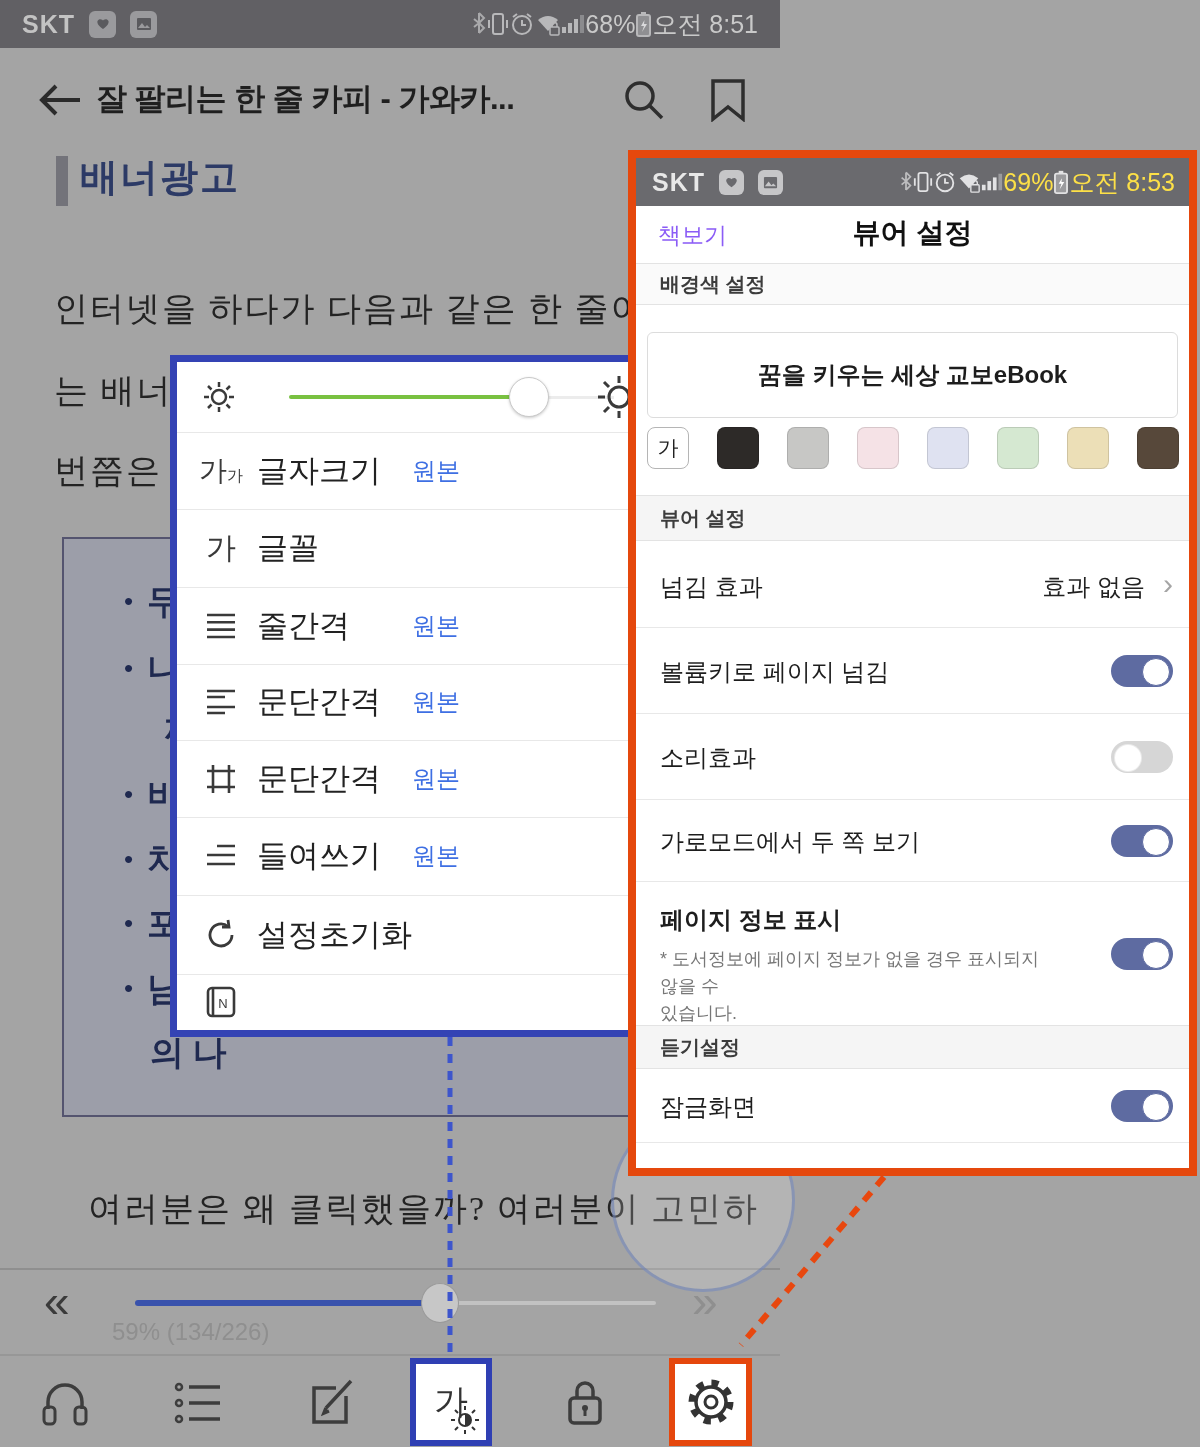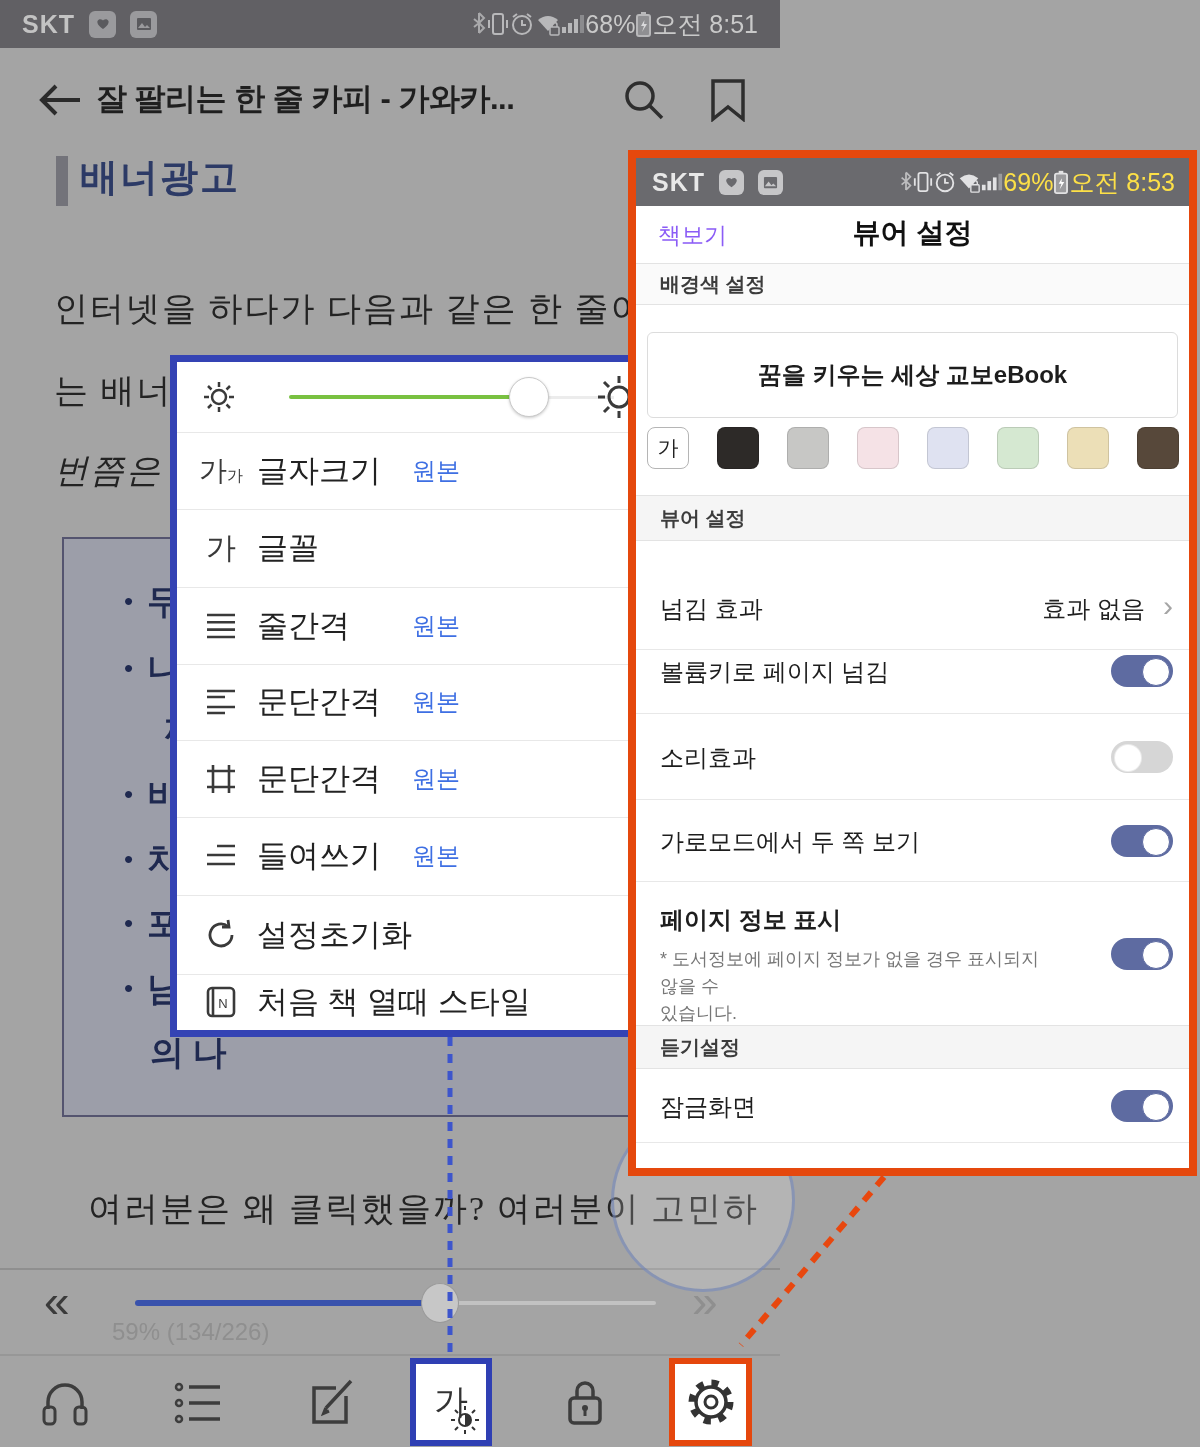--- a/index.html
+++ b/index.html
@@ -137,21 +137,21 @@
     <path d="M30 30 L42 42" stroke="#2e2e2e" stroke-width="3.5"></path>
   </svg>
   <svg class="abs" style="left:710px;top:78px;z-index:1;" width="36" height="44" viewBox="0 0 36 44">
     <path d="M3 3 H33 V41 L18 29 L3 41 Z" stroke="#2e2e2e" stroke-width="3.5" fill="none"></path>
   </svg>
 
   <div class="abs heading-bar"></div>
   <div class="abs book-heading serif">배너광고</div>
   <div class="abs book-line serif" style="left:54px;top:286px;">인터넷을 하다가 다음과 같은 한 줄이 스</div>
   <div class="abs book-line serif" style="left:54px;top:368px;">는 배너</div>
-  <div class="abs book-line serif" style="left:54px;top:448px;font-style:italic;">번쯤은</div>
+  <div class="abs book-line serif" style="left:54px;top:448px;">번쯤은</div>
 
   <div class="abs bookbox">
     <div class="boxline" style="top:40px;"><span class="blt">•</span><span>두</span></div>
     <div class="boxline" style="top:107px;"><span class="blt">•</span><span>나</span></div>
     <div class="boxline" style="top:169px;left:100px;"><span>까</span></div>
     <div class="boxline" style="top:233px;"><span class="blt">•</span><span>비</span></div>
     <div class="boxline" style="top:298px;"><span class="blt">•</span><span>차</span></div>
     <div class="boxline" style="top:362px;"><span class="blt">•</span><span>포</span></div>
     <div class="boxline" style="top:427px;"><span class="blt">•</span><span>남</span></div>
     <div class="boxline" style="top:491px;left:86px;"><span>의 나</span></div>
@@ -310,21 +310,20 @@
     <div class="pdiv" style="top:612px;"></div>
 
     <div class="prow" style="top:612px;height:56px;">
       <span class="icwrap">
         <svg width="34" height="34" viewBox="0 0 34 34">
             <rect x="4" y="3" width="26" height="28" rx="4" stroke="#3a3a3a" stroke-width="2.6" fill="none"></rect>
             <path d="M9 3 V31" stroke="#3a3a3a" stroke-width="2.6"></path>
             <text x="19" y="23" font-size="13" text-anchor="middle" fill="#3a3a3a" font-family="Liberation Sans, sans-serif">N</text>
           </svg>
       </span>
-      <span class="plabel">처음 책 열때 스타일</span>
     </div>
   </div>
 
   <div class="abs panel">
     <div class="sbarB">
       <span class="carrier">SKT</span>
       <span class="badge" style="background:#c6c6c8;width:25px;height:25px;">
         <svg width="15" height="15" viewBox="0 0 16 16">
             <path d="M8 13 C2 9 1 5 4 3.5 C6 2.6 8 4.5 8 4.5 C8 4.5 10 2.6 12 3.5 C15 5 14 9 8 13Z" fill="#6a6a6e"></path>
           </svg>
@@ -389,21 +388,21 @@
     <div class="swatch" style="left: 221px; background: rgb(245, 226, 230);"></div>
     <div class="swatch" style="left: 291px; background: rgb(223, 226, 241);"></div>
     <div class="swatch" style="left: 361px; background: rgb(213, 232, 209);"></div>
     <div class="swatch" style="left: 431px; background: rgb(236, 223, 183);"></div>
     <div class="swatch" style="left: 501px; background: rgb(87, 72, 58);"></div>
 
     <div class="strip" style="top:337px;height:46px;">
         <span>뷰어 설정</span>
       </div>
 
-    <div class="setrow" style="top:405px;height:87px;padding-left:48px;">
+    <div class="setrow" style="top:383px;height:87px;padding-left:48px;">
       <span class="rlabel" style="top:30px;">넘김 효과</span>
       <span class="rvalue" style="top:30px;">효과 없음</span>
       <span class="rchev" style="top:26px;">›</span>
     </div>
     <div class="setrow" style="top:470px;height:86px;">
       <span class="rlabel" style="top:28px;">볼륨키로 페이지 넘김</span>
       <div class="toggle on" style="top:27px;"></div>
     </div>
     <div class="setrow" style="top:556px;height:86px;">
       <span class="rlabel" style="top:28px;">소리효과</span>

